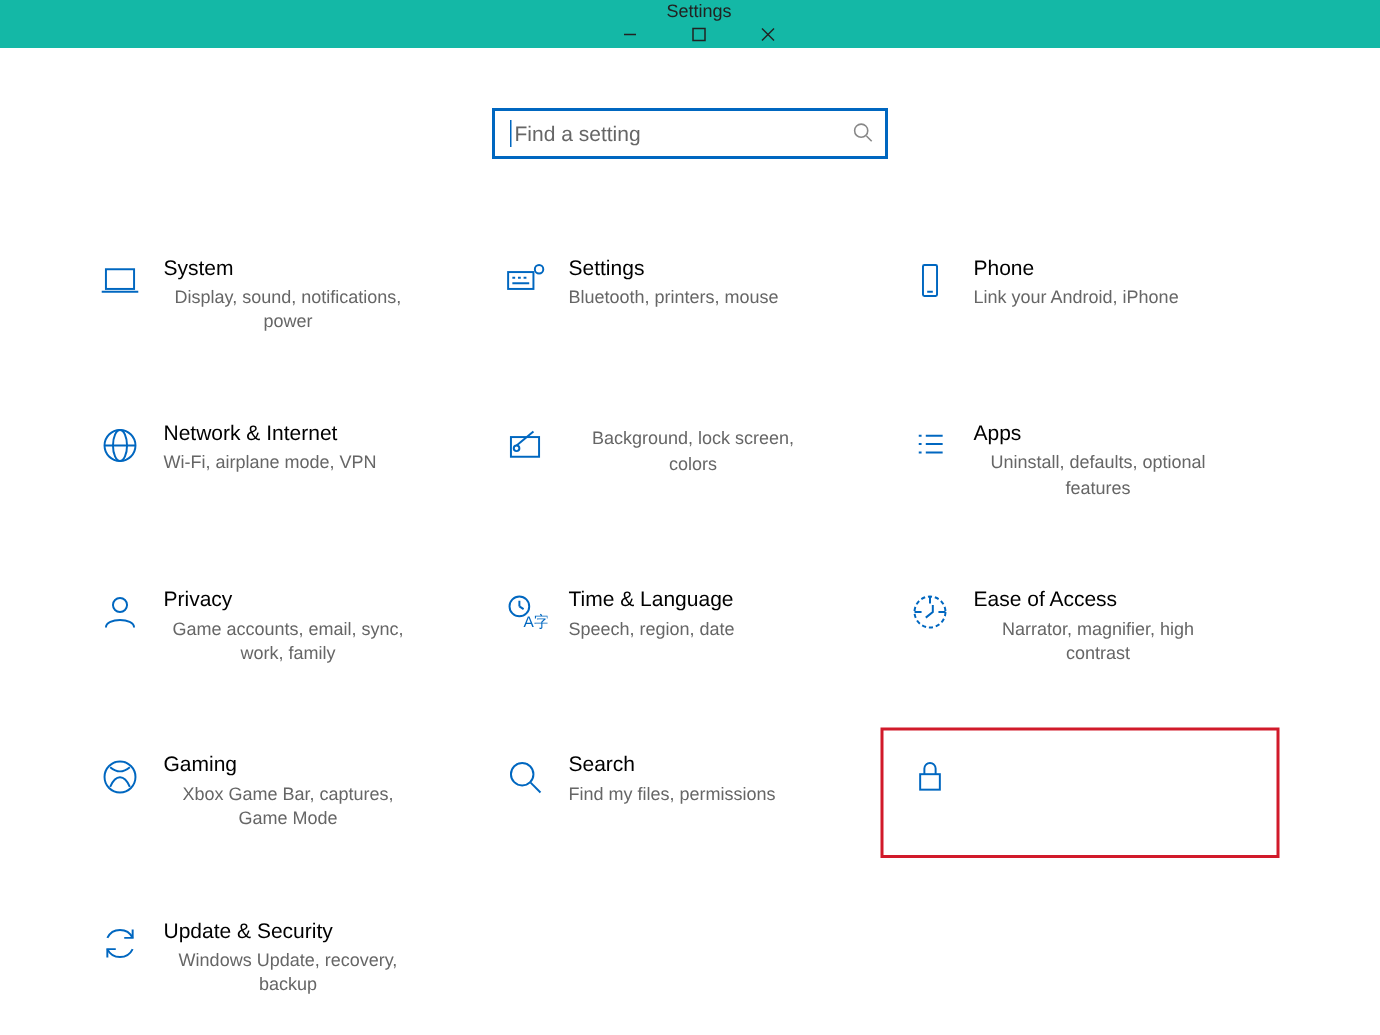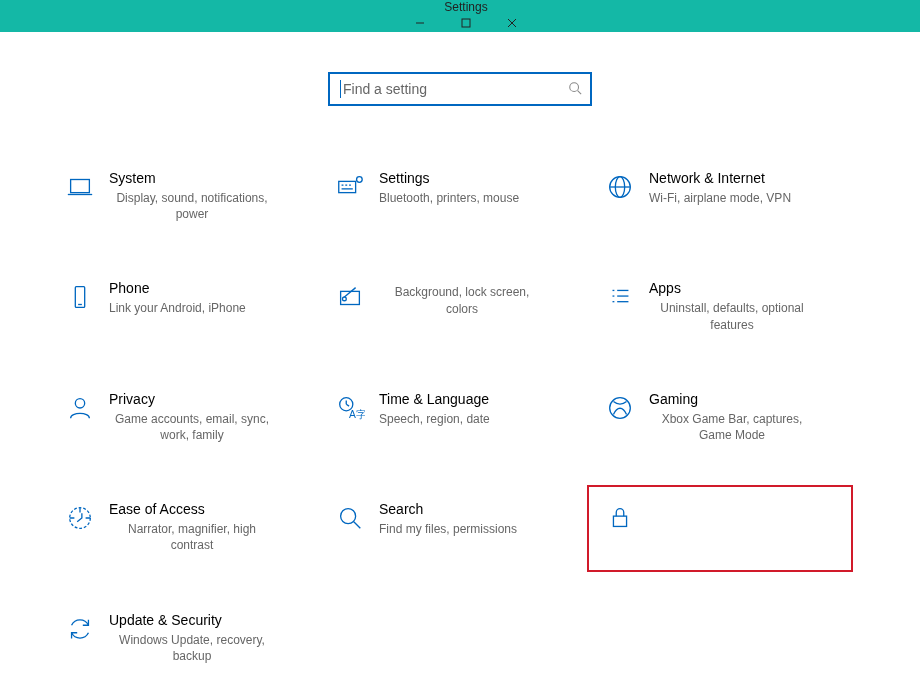--- a/index.html
+++ b/index.html
@@ -158,41 +158,41 @@
       </div>
       <div class="tile-text">
         <div class="tile-title">Settings</div>
         <div class="tile-desc">Bluetooth, printers, mouse</div>
       </div>
     </div>
 
     <div class="tile">
       <div class="tile-icon">
         <svg viewBox="0 0 32 32">
+            <rect x="11" y="5" width="10" height="22" rx="1"></rect>
+            <line x1="14" y1="24" x2="18" y2="24"></line>
+          </svg>
+      </div>
+      <div class="tile-text">
+        <div class="tile-title">Phone</div>
+        <div class="tile-desc">Link your Android, iPhone</div>
+      </div>
+    </div>
+
+    <div class="tile">
+      <div class="tile-icon">
+        <svg viewBox="0 0 32 32">
             <circle cx="16" cy="16" r="11"></circle>
             <ellipse cx="16" cy="16" rx="5" ry="11"></ellipse>
             <line x1="5" y1="16" x2="27" y2="16"></line>
           </svg>
       </div>
       <div class="tile-text">
         <div class="tile-title">Network &amp; Internet</div>
         <div class="tile-desc">Wi-Fi, airplane mode, VPN</div>
-      </div>
-    </div>
-
-    <div class="tile">
-      <div class="tile-icon">
-        <svg viewBox="0 0 32 32">
-            <rect x="11" y="5" width="10" height="22" rx="1"></rect>
-            <line x1="14" y1="24" x2="18" y2="24"></line>
-          </svg>
-      </div>
-      <div class="tile-text">
-        <div class="tile-title">Phone</div>
-        <div class="tile-desc">Link your Android, iPhone</div>
       </div>
     </div>
 
     <div class="tile">
       <div class="tile-icon">
         <svg viewBox="0 0 32 32">
             <rect x="6" y="10" width="20" height="14"></rect>
             <path d="M10 16 L22 6"></path>
             <circle cx="10" cy="18" r="2"></circle>
           </svg>
@@ -242,49 +242,49 @@
           </svg>
       </div>
       <div class="tile-text">
         <div class="tile-title">Time &amp; Language</div>
         <div class="tile-desc">Speech, region, date</div>
       </div>
     </div>
 
     <div class="tile">
       <div class="tile-icon">
-        <svg viewBox="0 0 32 32">
-            <circle cx="16" cy="16" r="11"></circle>
-            <path d="M9 9 C14 13 18 13 23 9"></path>
-            <path d="M9 23 C13 14 19 14 23 23"></path>
-          </svg>
-      </div>
-      <div class="tile-text">
-        <div class="tile-title">Gaming</div>
-        <div class="tile-desc">Xbox Game Bar, captures, Game Mode</div>
-      </div>
-    </div>
-
-    <div class="tile">
-      <div class="tile-icon">
         <svg viewBox="0 0 32 32" stroke-dasharray="3 2">
             <circle cx="16" cy="16" r="11"></circle>
             <path d="M16 5 L16 10 M5 16 L10 16 M22 16 L27 16" stroke-dasharray="0"></path>
             <polyline points="18,11 18,16 13,20" stroke-dasharray="0"></polyline>
           </svg>
       </div>
       <div class="tile-text">
         <div class="tile-title">Ease of Access</div>
         <div class="tile-desc">Narrator, magnifier, high contrast</div>
       </div>
     </div>
 
     <div class="tile">
       <div class="tile-icon">
         <svg viewBox="0 0 32 32">
+            <circle cx="16" cy="16" r="11"></circle>
+            <path d="M9 9 C14 13 18 13 23 9"></path>
+            <path d="M9 23 C13 14 19 14 23 23"></path>
+          </svg>
+      </div>
+      <div class="tile-text">
+        <div class="tile-title">Gaming</div>
+        <div class="tile-desc">Xbox Game Bar, captures, Game Mode</div>
+      </div>
+    </div>
+
+    <div class="tile">
+      <div class="tile-icon">
+        <svg viewBox="0 0 32 32">
             <circle cx="14" cy="14" r="8"></circle>
             <line x1="20" y1="20" x2="27" y2="27"></line>
           </svg>
       </div>
       <div class="tile-text">
         <div class="tile-title">Search</div>
         <div class="tile-desc">Find my files, permissions</div>
       </div>
     </div>
 

